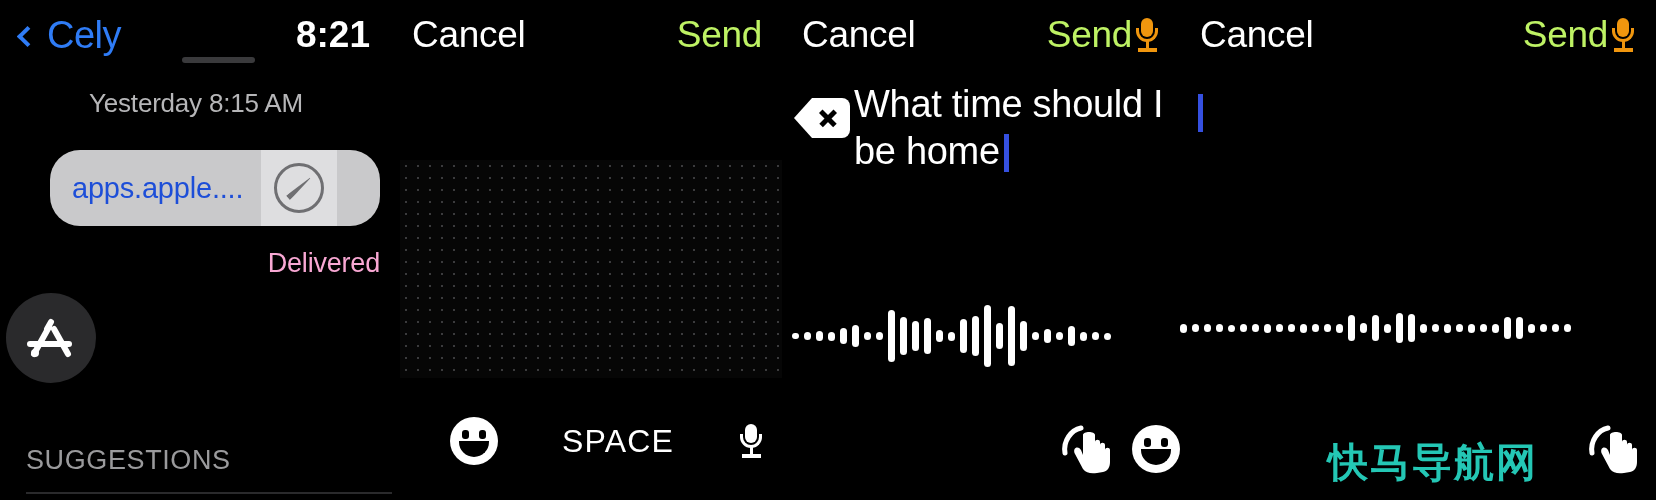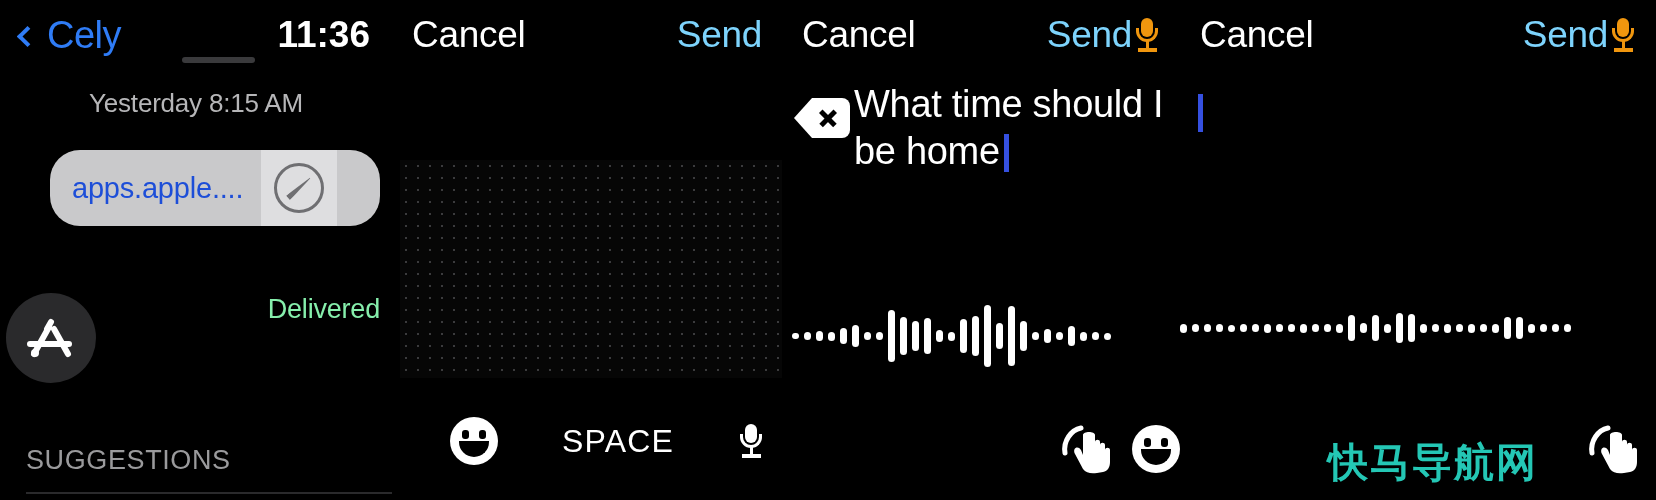--- a/index.html
+++ b/index.html
@@ -62,21 +62,21 @@
     letter-spacing: 0px;
   }
   .cancel-btn {
     color: #fff;
     font-size: 37px;
     font-weight: 500;
     letter-spacing: -0.3px;
     cursor: pointer;
   }
   .send-btn {
-    color: #7dd3fc;
+    color: #bef264;
     font-size: 37px;
     font-weight: 500;
     letter-spacing: -0.3px;
     cursor: pointer;
     margin-left: auto;
     display: flex; align-items: center;
   }
   .send-btn .mic-glyph { margin-left: 2px; }
 
   
@@ -161,24 +161,23 @@
     clip-path: polygon(0 0, 100% 45%, 100% 55%, 0 100%);
   }
   .bubble-tail {
     position: absolute; right: -9px; bottom: 0;
     width: 26px; height: 26px;
     background: #c9c9cb;
     clip-path: path("M0 26 C14 26 22 18 26 0 L26 26 Z");
   }
   .delivered {
     position: absolute; right: 12px; top: 248px;
-    color: #86efac;
+    color: #f9a8d4;
     font-size: 27px;
     letter-spacing: -0.2px;
-    margin-top: 46px;
   }
   .compose-row {
     position: absolute; left: 6px; right: 0; top: 293px;
     display: flex; align-items: center;
   }
   .appstore-btn {
     width: 90px; height: 90px;
     border-radius: 50%;
     background: #2a2a2c;
     display: flex; align-items: center; justify-content: center;
@@ -340,21 +339,21 @@
 <body>
 
 <div class="montage">
 
   <div class="panel p1">
     <div class="navbar">
       <div class="back-btn">
         <span class="chev"></span>
         <span>Cely</span>
       </div>
-      <div class="clock">11:36</div>
+      <div class="clock">8:21</div>
     </div>
 
     <div class="scroll-nub"></div>
     <div class="day-label">Yesterday 8:15 AM</div>
 
     <div class="bubble-row">
       <div class="bubble">
         <span class="bubble-text">apps.apple....</span>
         <span class="safari-chip">
           <span class="safari-ico"></span>

